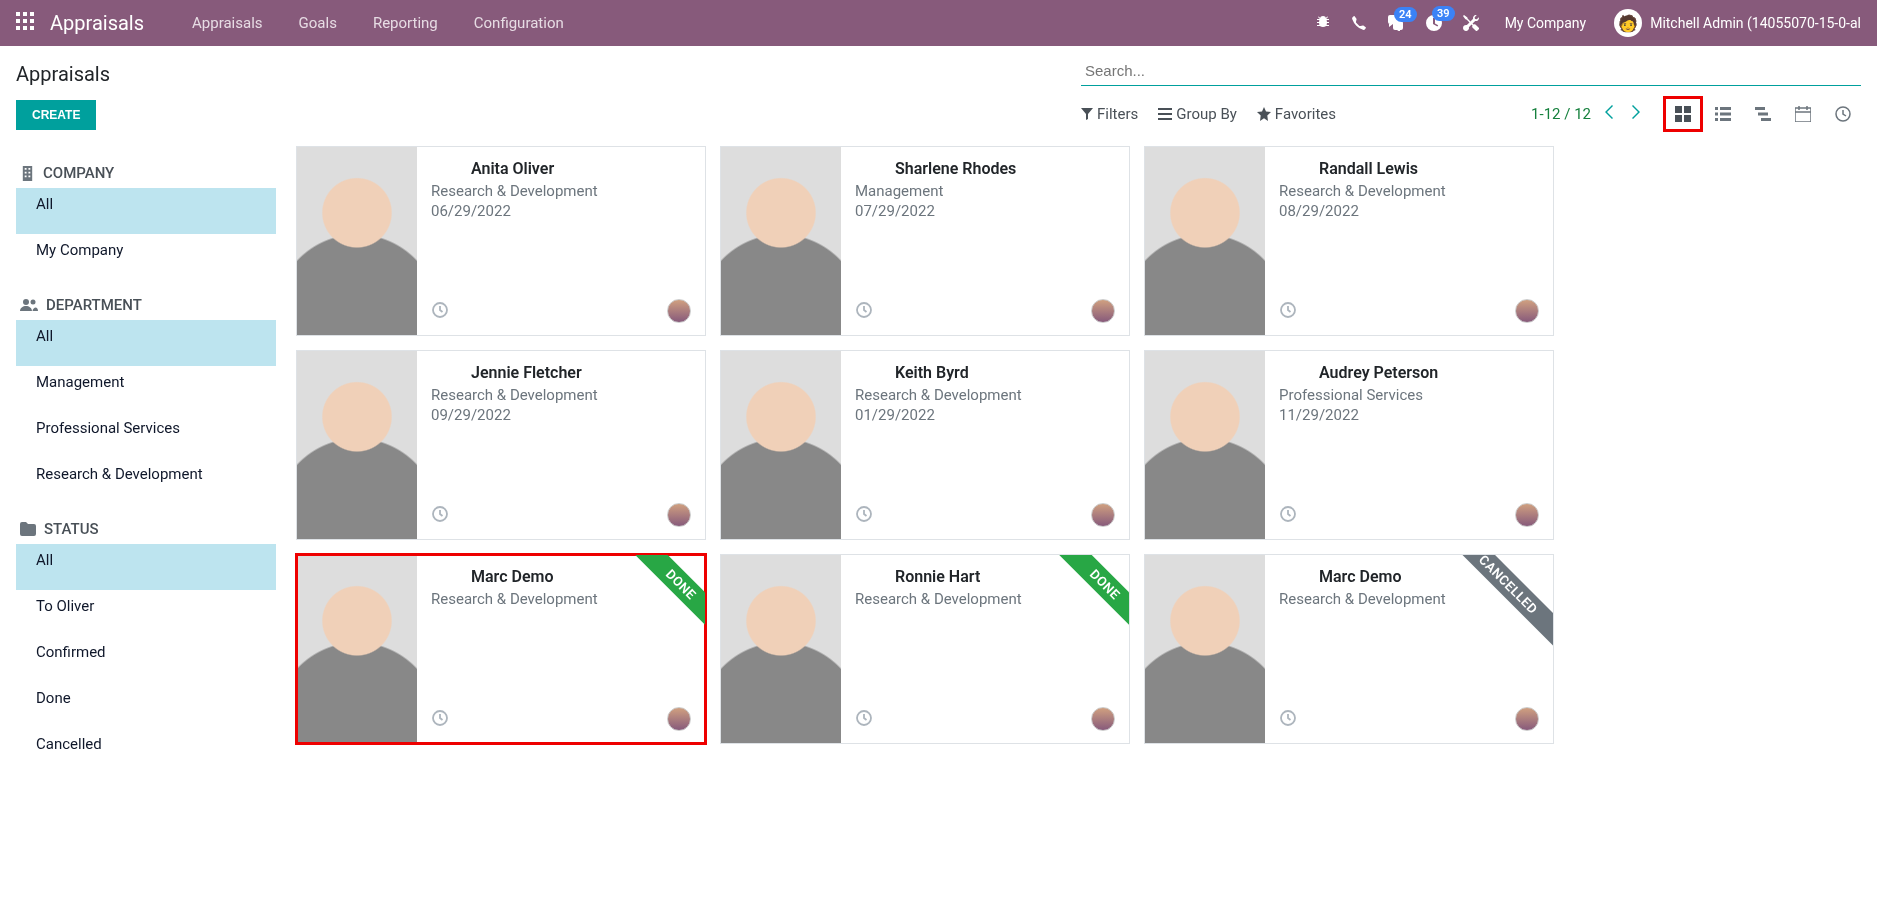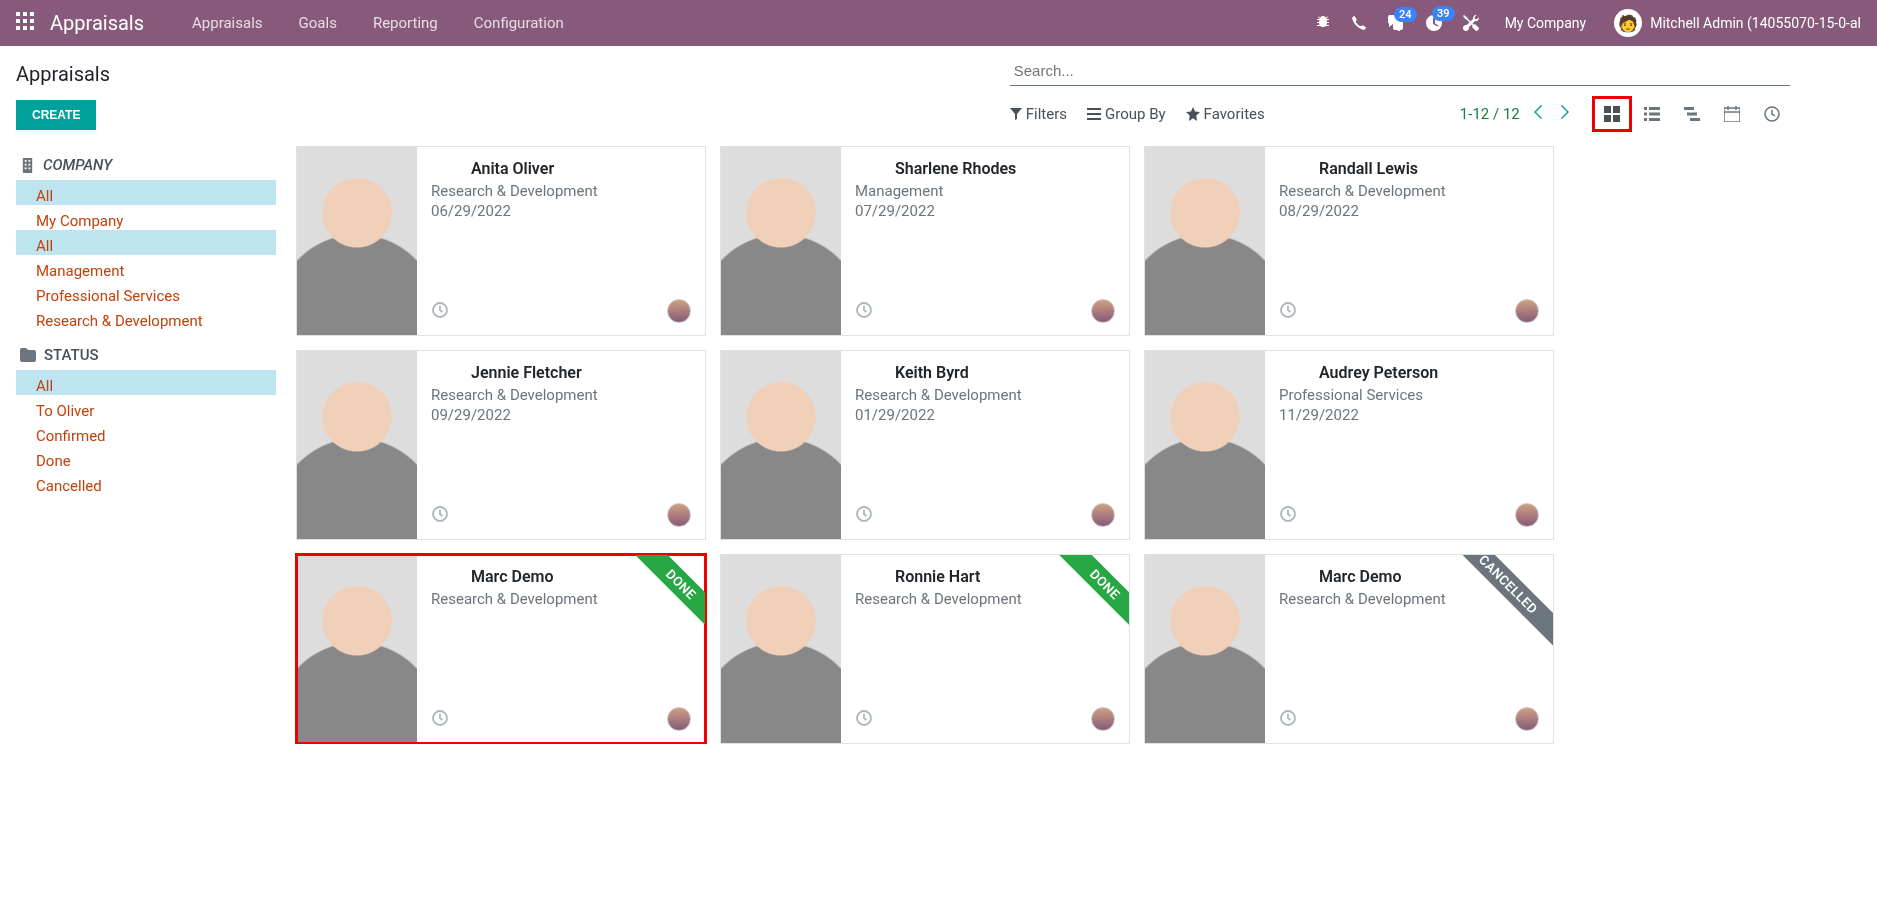--- a/index.html
+++ b/index.html
@@ -15,41 +15,41 @@
   .badge-g { background:#3b82f6; color:#fff; border-radius:10px; font-size:11px; padding:1px 5px; position:absolute; top:-8px; right:-12px; font-weight:600;}
   .user-area { display:flex; align-items:center; margin-left:12px;}
   .user-avatar { width:28px; height:28px; border-radius:50%; background:#fff; display:inline-flex; align-items:center; justify-content:center; font-size:16px; margin-right:8px;}
   .topnav svg { fill:#fff; }
   
   
   .cp { display:flex; padding: 10px 16px 0 16px; align-items:flex-start; }
   .cp-left { flex:1; }
   .cp-left .title { font-size: 20px; font-weight:400; margin: 6px 0 14px 0; color:#212529;}
   .btn-create { background:#00a09d; color:#fff; border:none; padding:8px 16px; font-size:12px; font-weight:600; cursor:pointer;}
-  .cp-right { flex:1; display:flex; flex-direction:column; align-items:center;}
+  .cp-right { flex:1; display:flex; flex-direction:column; align-items:flex-end;}
   .search-box { width:100%; max-width:780px; border:none; border-bottom:1px solid #ced4da; padding:6px 4px; font-size:15px; outline:none;}
   .search-underline { width:100%; max-width:780px; height:1px; background:#00a09d; margin-top:-1px;}
   
   .cp-row2 { display:flex; align-items:center; width:100%; max-width:780px; margin-top:12px; gap: 20px;}
   .cp-opt { color:#495057; cursor:pointer; display:flex; align-items:center; gap:4px; font-size:15px;}
   .cp-row2 .spacer { flex:1;}
   .pager { color:#15803d; font-size:15px; display:flex; align-items:center; gap:9px;}
   .pager-btn { color:#00a09d; cursor:pointer; padding:4px;}
   .view-switcher { display:flex; gap:4px;}
   .view-btn { width:36px; height:32px; display:flex; align-items:center; justify-content:center; color:#6c757d; cursor:pointer;}
   .view-btn.active { outline:3px solid #e00; outline-offset:-1px;}
   
   
   .main { display:flex; padding: 16px 0 0 16px;}
   
   .sidebar { width:260px; flex-shrink:0;}
   .sb-section-title { color:#495057; font-weight:500; font-size:15px; text-transform:uppercase; display:flex; align-items:center; gap:8px; padding:6px 4px; margin-top:10px;}
-  .sb-section-title:first-child { margin-top:4px;font-style:italic;}
+  .sb-section-title:first-child { margin-top:12px;}
   .sb-section-title svg { fill:#6c757d;}
-  .sb-item { padding:7px 4px 0 20px; font-size:15px; color:#c2410c; cursor:pointer;}
+  .sb-item { padding:7px 4px 21px 20px; font-size:15px; color:#0f172a; cursor:pointer;}
   .sb-item.active { background:#bde4ef;}
   
   
   .kanban { flex:1; display:grid; grid-template-columns: repeat(3, 410px); gap:14px; padding-left:20px; align-content:start;}
   .card { border:1px solid #dee2e6; background:#fff; display:flex; position:relative; height:190px; overflow:hidden;}
   .card.highlight { outline:3px solid #e00; outline-offset:-2px;}
   .card-img { width:120px; background:#e9ecef; display:flex; align-items:center; justify-content:center; flex-shrink:0;}
   .card-body { flex:1; padding:12px 14px; position:relative; display:flex; flex-direction:column;}
   .card-name { font-weight:600; font-size:16px; color:#212529; margin-bottom:4px;margin-left:40px;}
   .card-dept { color:#6c757d; font-size:15px; margin-bottom:2px;}
@@ -207,20 +207,28 @@
 
   <div class="sidebar" id="sidebar">
       <div class="sb-section-title">
         <svg width="15" height="15" viewBox="0 0 16 16" fill="#6c757d">
           <path d="M3 0h10v16H3V0zm2 2v2h2V2H5zm4 0v2h2V2H9zM5 6v2h2V6H5zm4 0v2h2V6H9zM5 10v2h2v-2H5zm4 0v2h2v-2H9zM6 13h4v3H6v-3z"></path>
         </svg>
         <span>COMPANY</span>
       </div>
       <div class="sb-item active">All</div>
       <div class="sb-item">My Company</div>
+      <div class="sb-section-title">
+        <svg width="18" height="14" viewBox="0 0 18 14" fill="#6c757d">
+          <circle cx="6" cy="4" r="3"></circle>
+          <circle cx="13" cy="4" r="2.5"></circle>
+          <path d="M0 13c0-3 3-5 6-5s6 2 6 5H0zm12.5 0c.3-2 2-3.5 3-3.5 1.5 0 2.5 1.5 2.5 3.5h-5.5z"></path>
+        </svg>
+        <span>DEPARTMENT</span>
+      </div>
       <div class="sb-item active">All</div>
       <div class="sb-item">Management</div>
       <div class="sb-item">Professional Services</div>
       <div class="sb-item">Research &amp; Development</div>
       <div class="sb-section-title">
         <svg width="16" height="14" viewBox="0 0 16 14" fill="#6c757d">
           <path d="M0 2a2 2 0 012-2h4l2 2h6a2 2 0 012 2v8a2 2 0 01-2 2H2a2 2 0 01-2-2V2z"></path>
         </svg>
         <span>STATUS</span>
       </div>

